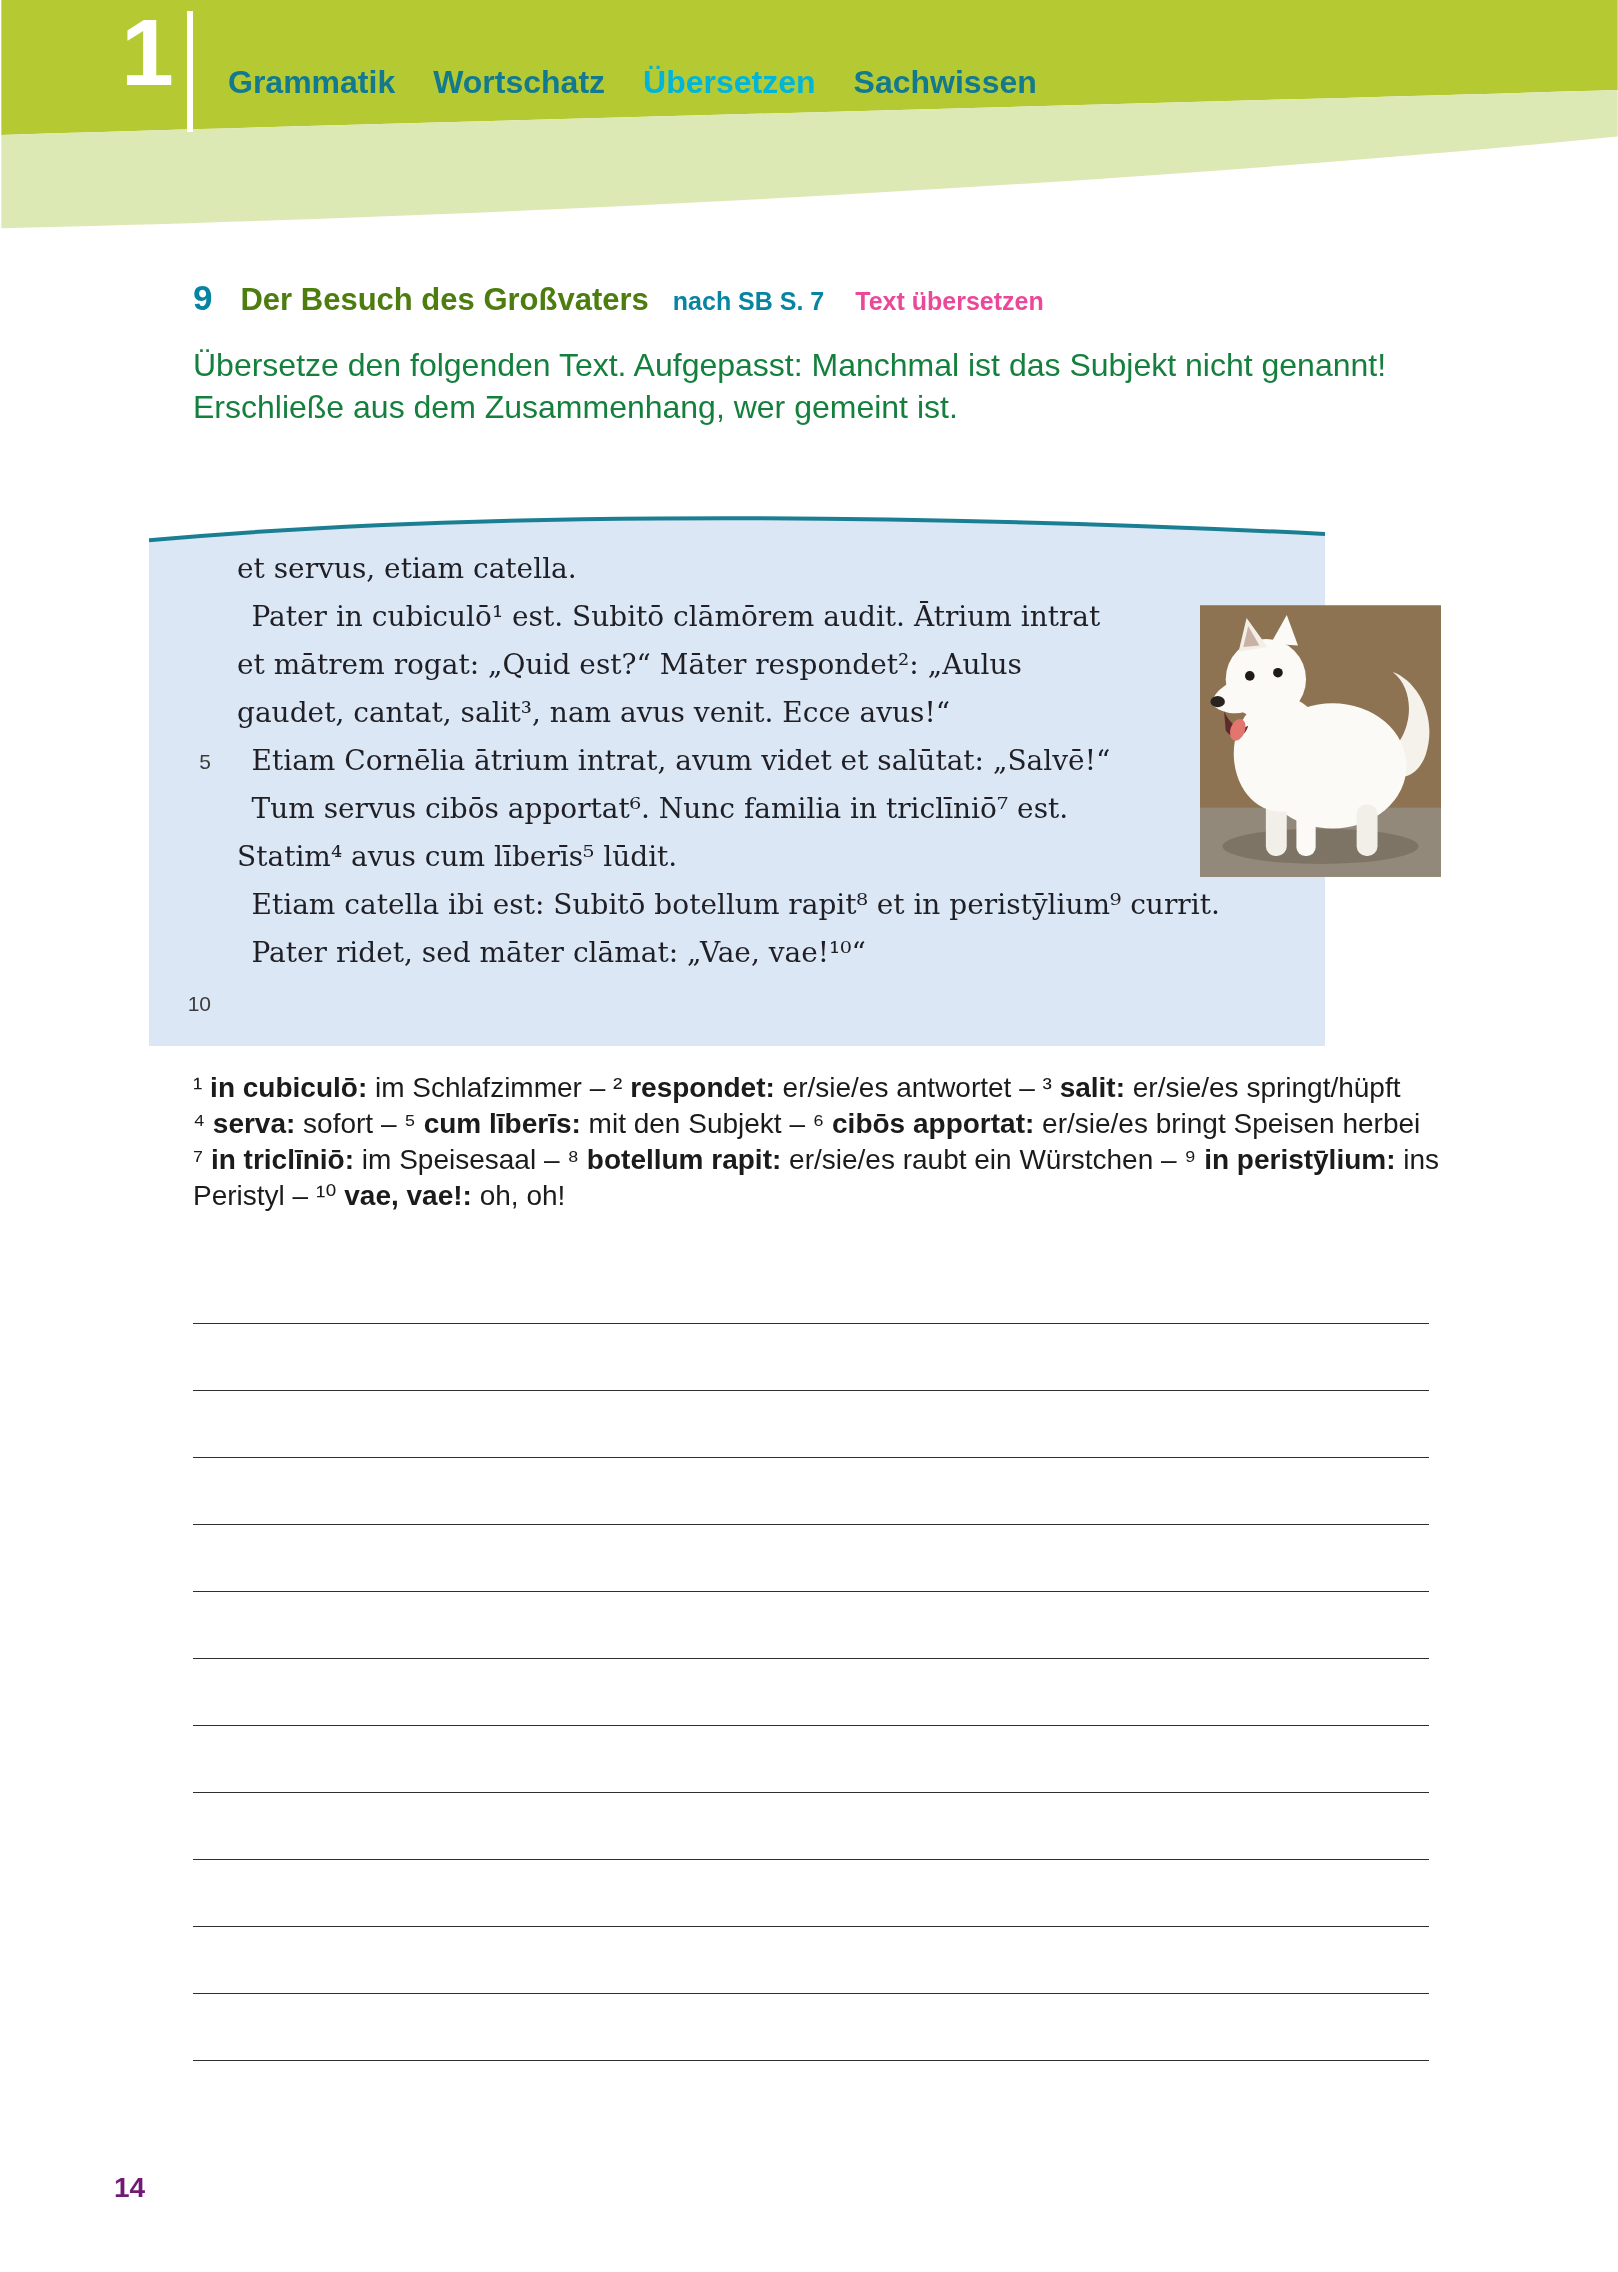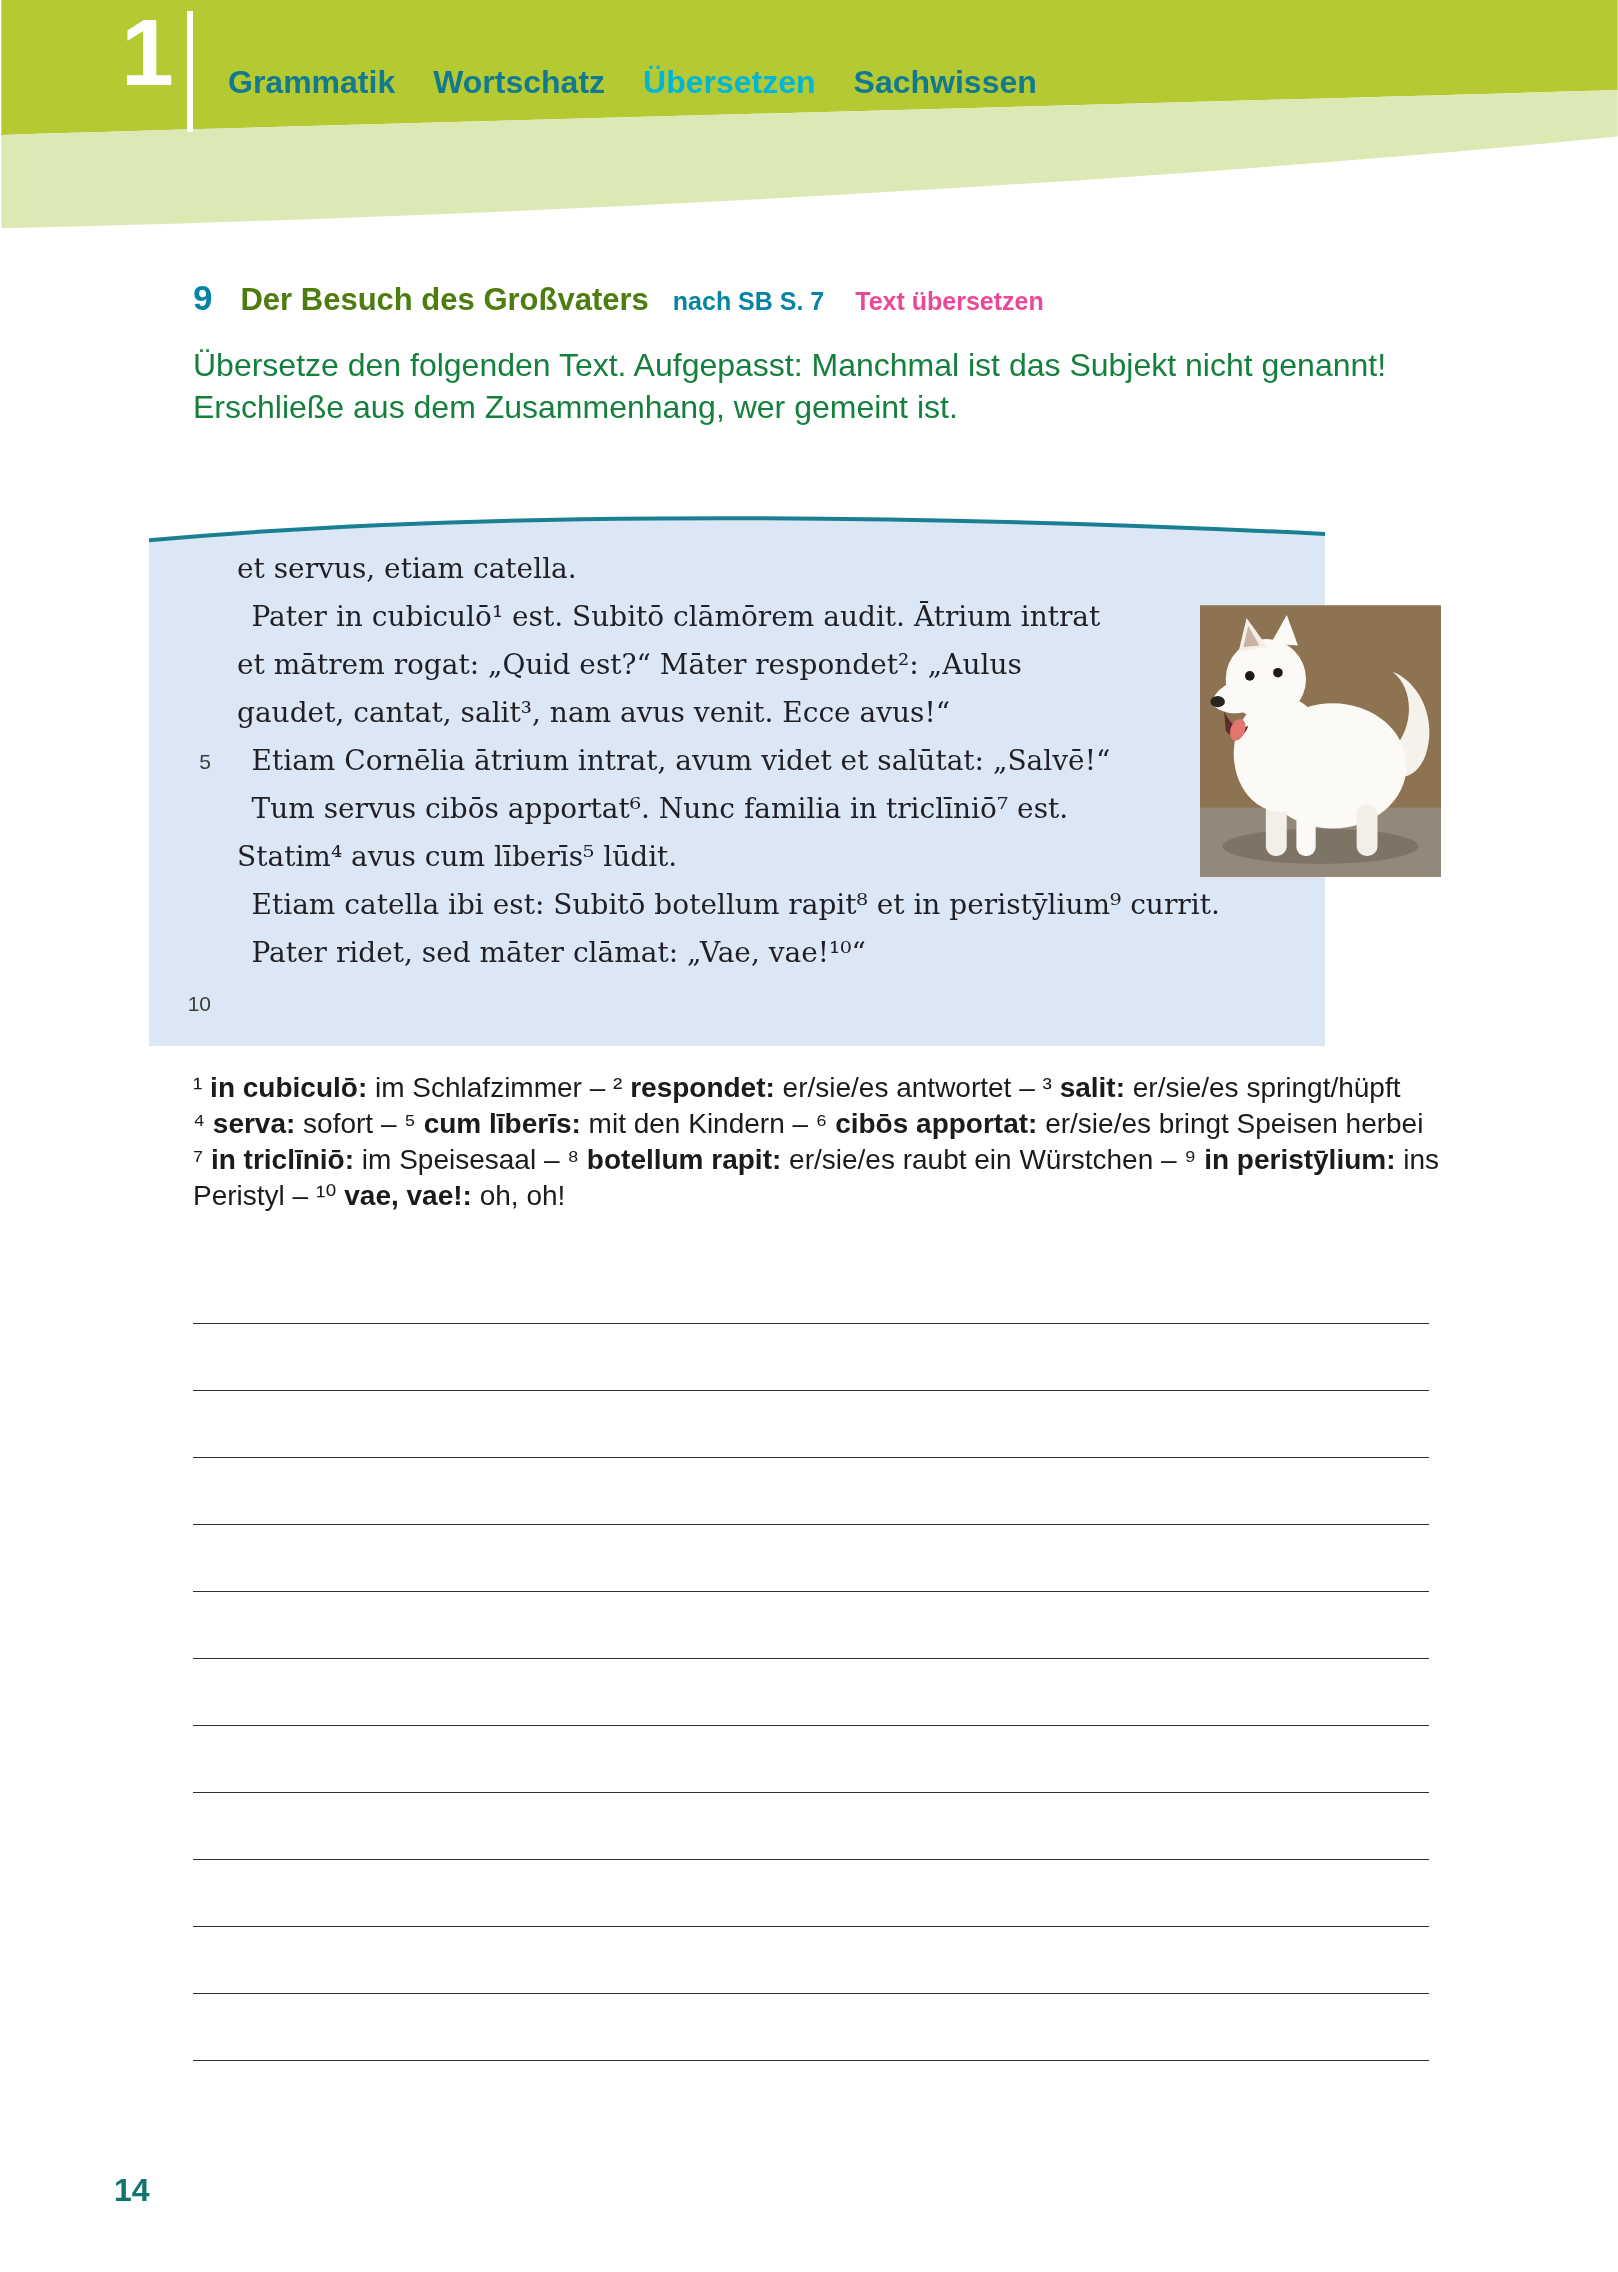--- a/index.html
+++ b/index.html
@@ -48,21 +48,21 @@
 
   
   .footnotes { position: absolute; left: 193px; top: 1070px; width: 1243px; font-size: 28px; line-height: 36px; color: #1b1b1b; }
   .footnote-line { white-space: nowrap; }
   .footnote-line strong { font-weight: bold; }
 
   
   .answer-lines { position: absolute; left: 193px; top: 1257px; width: 1236px; }
   .answer-line { height: 67px; border-bottom: 1.6px solid #2f2f2f; }
 
-  .page-number { position: absolute; left: 114px; top: 2172px; font-size: 32px; font-weight: bold; color: #0f766e; }
+  .page-number { position: absolute; left: 114px; top: 2172px; font-size: 28px; font-weight: bold; color: #701a75; }
 </style>
 </head>
 <body>
 
 <div class="page">
 
   <svg class="band-svg" width="1619" height="241" viewBox="0 0 2012 300">
     <path d="M0 0 H2012 V112 C1400 130 600 150 0 168 Z" fill="#b5ca32"></path>
     <path d="M0 168 C600 150 1400 130 2012 112 V170 C1350 235 550 272 0 284 Z" fill="#dde9b4"></path>
   </svg>
@@ -125,21 +125,21 @@
     <path d="M40 95 C20 105 12 118 18 126 C30 136 52 138 66 128 C74 118 70 100 58 94 Z" fill="#fbfaf6"></path>
     <ellipse cx="22" cy="120" rx="9" ry="7" fill="#2a2420"></ellipse>
     <path d="M30 132 C38 150 50 156 60 150 C56 166 40 168 32 156 Z" fill="#5d2b2b"></path>
     <ellipse cx="47" cy="155" rx="9" ry="14" fill="#e2766f" transform="rotate(20 47 155)"></ellipse>
     <circle cx="62" cy="88" r="6" fill="#1f1a16"></circle>
     <circle cx="97" cy="84" r="6" fill="#1f1a16"></circle>
   </svg>
 
   <div class="footnotes">
       <div class="footnote-line"><span>¹ </span><strong>in cubiculō:</strong><span> im Schlafzimmer – ² </span><strong>respondet:</strong><span> er/sie/es antwortet – ³ </span><strong>salit:</strong><span> er/sie/es springt/hüpft</span></div>
-      <div class="footnote-line"><span>⁴ </span><strong>serva:</strong><span> sofort – ⁵ </span><strong>cum līberīs:</strong><span> mit den Kindern – ⁶ </span><strong>cibōs apportat:</strong><span> er/sie/es bringt Speisen herbei</span></div>
+      <div class="footnote-line"><span>⁴ </span><strong>serva:</strong><span> sofort – ⁵ </span><strong>cum līberīs:</strong><span> mit den Subjekt – ⁶ </span><strong>cibōs apportat:</strong><span> er/sie/es bringt Speisen herbei</span></div>
       <div class="footnote-line"><span>⁷ </span><strong>in triclīniō:</strong><span> im Speisesaal – ⁸ </span><strong>botellum rapit:</strong><span> er/sie/es raubt ein Würstchen – ⁹ </span><strong>in peristȳlium:</strong><span> ins</span></div>
       <div class="footnote-line"><span>Peristyl – ¹⁰ </span><strong>vae, vae!:</strong><span> oh, oh!</span></div>
     </div>
 
   <div class="answer-lines">
       <div class="answer-line"></div>
       <div class="answer-line"></div>
       <div class="answer-line"></div>
       <div class="answer-line"></div>
       <div class="answer-line"></div>

